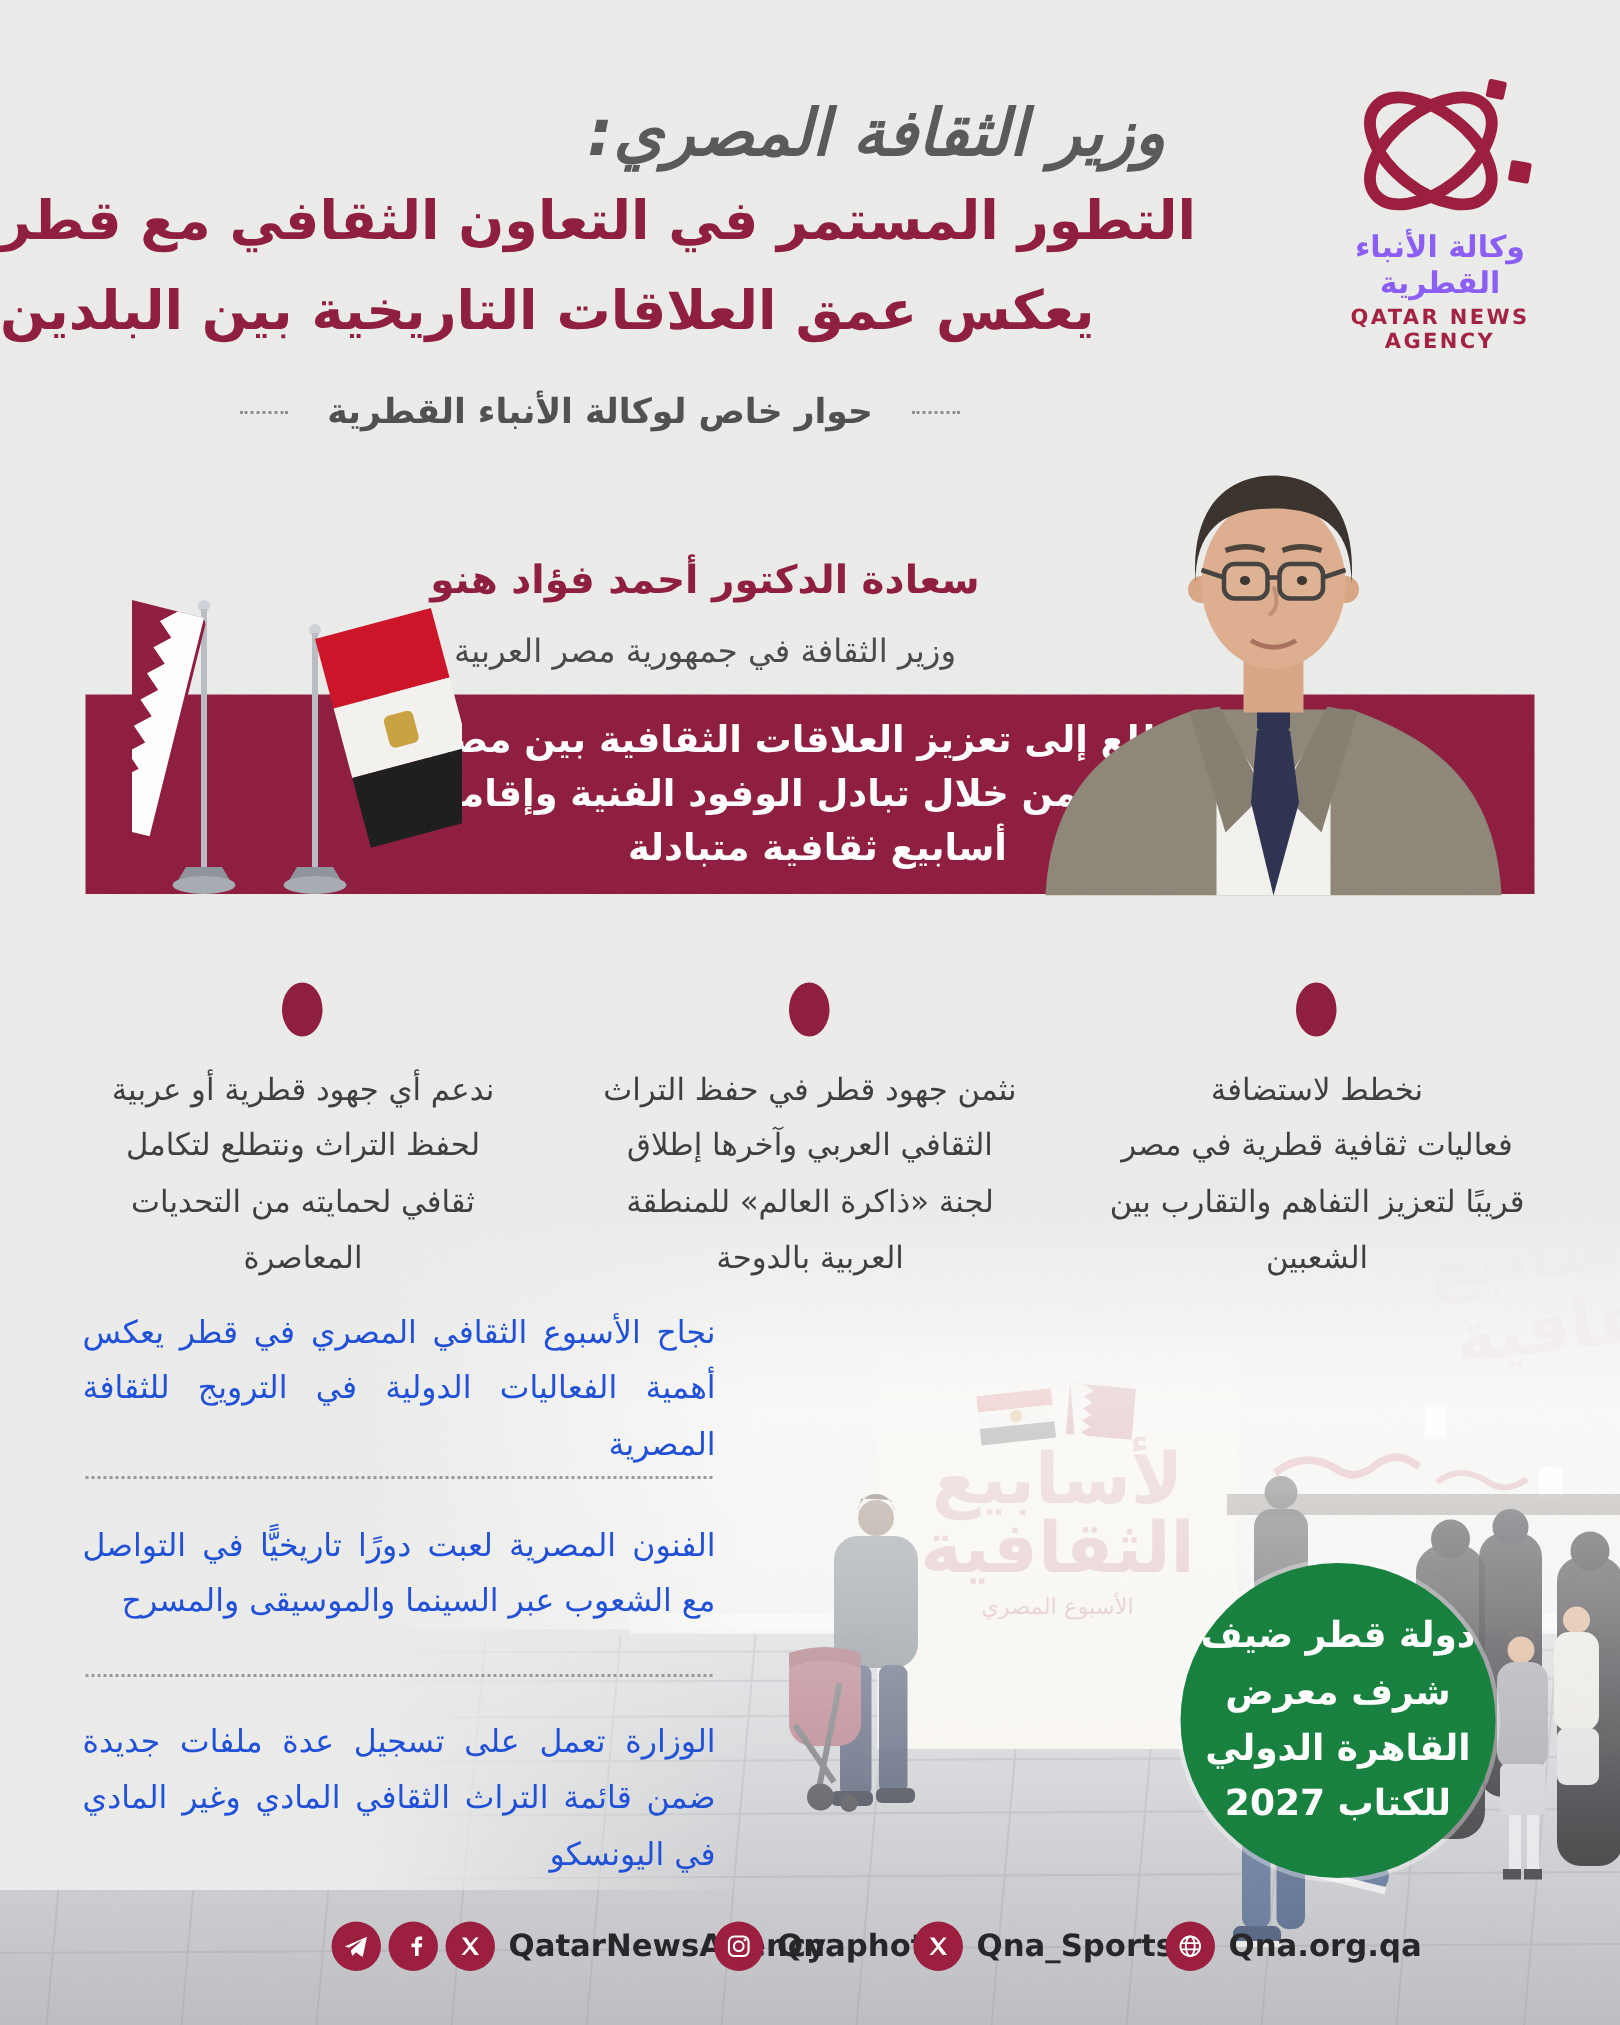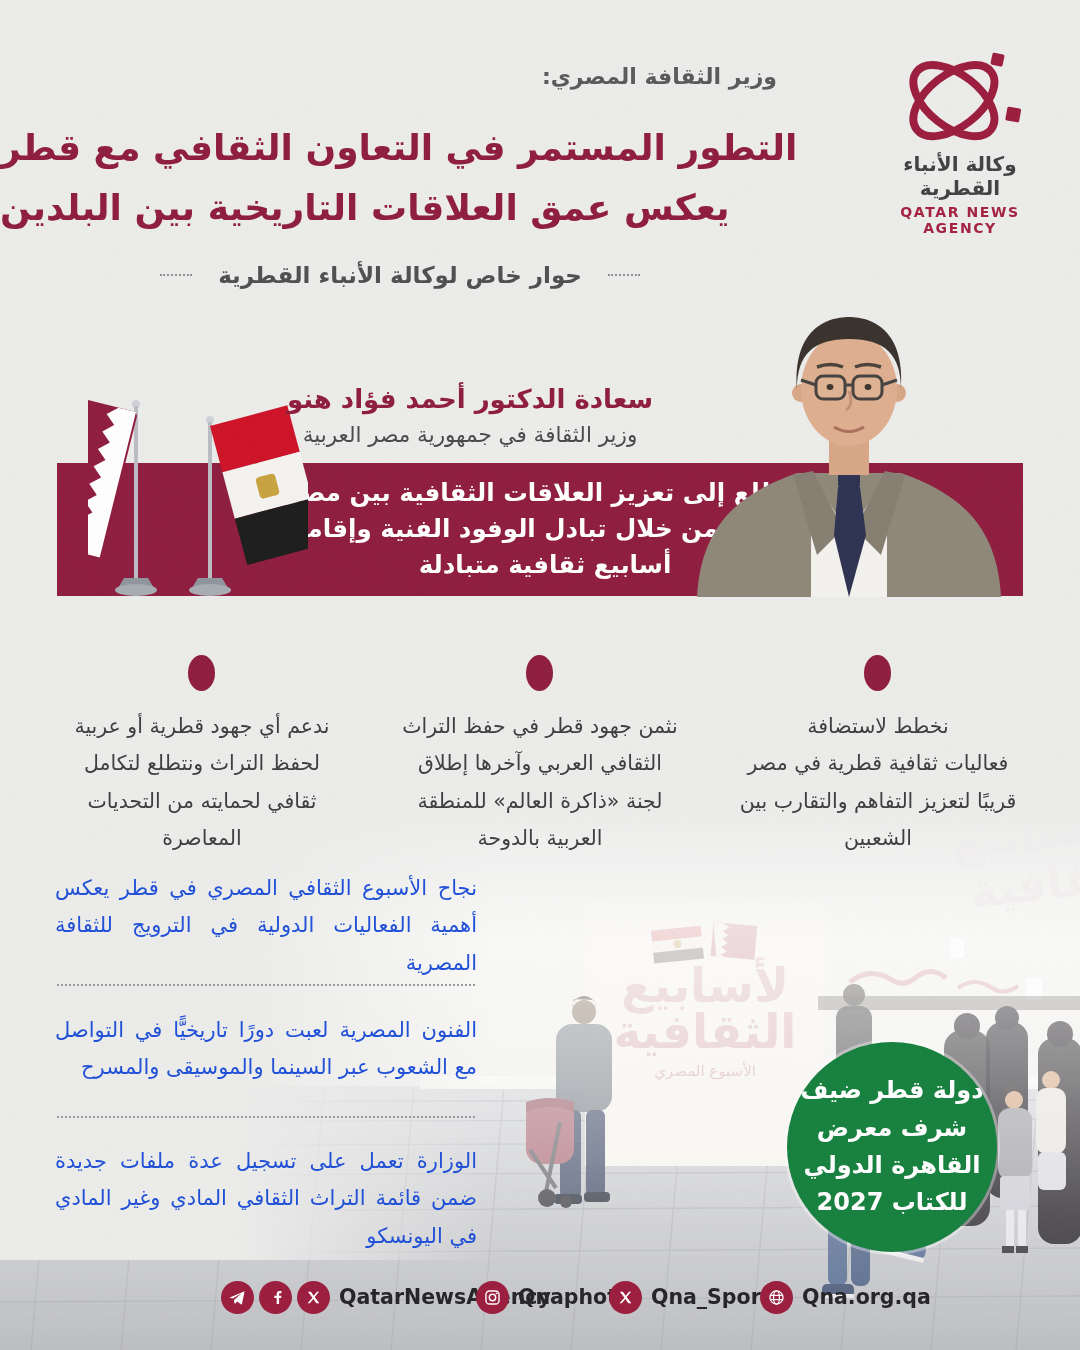--- a/index.html
+++ b/index.html
@@ -17,34 +17,34 @@
   .veil{pointer-events:none;z-index:2;}
   #veil-all{left:0;top:790px;width:1080px;height:560px;
     background:linear-gradient(180deg, rgba(255,255,255,.85) 0%, rgba(255,255,255,.55) 38%, rgba(255,255,255,.18) 75%, rgba(255,255,255,0) 100%);}
   #veil-left{left:0;top:790px;width:500px;height:470px;
     background:linear-gradient(90deg, #ECECEB 48%, rgba(236,236,235,0) 100%);}
   #veil-top{left:0;top:790px;width:1080px;height:150px;
     background:linear-gradient(180deg, #ECECEB 12%, rgba(236,236,235,0) 100%);}
 
   
   #logo-block{left:862px;top:50px;width:196px;text-align:center;z-index:5;}
-  #logo-ar{color:#404040;font-size:20px;font-weight:bold;margin-top:2px;}
+  #logo-ar{color:#8b5cf6;font-size:20px;font-weight:bold;margin-top:2px;}
   #logo-en{color:#A31F3F;font-size:14px;font-weight:bold;letter-spacing:1.6px;margin-top:4px;}
 
   #kicker{left:277px;top:64px;width:500px;text-align:right;
-    font-size:22px;font-weight:600;color:#58585B;z-index:5;}
+    font-size:43px;font-weight:600;color:#58585B;z-index:5;font-style:italic;}
   #headline{left:0px;top:118px;width:930px;text-align:left;
     font-size:36px;font-weight:bold;color:#8E1B3E;line-height:1.66;z-index:5;}
 
   #subhead-row{left:160px;top:262px;width:480px;display:flex;align-items:center;gap:26px;z-index:5;}
   .dotline{flex:1;border-top:2.5px dotted #8F8F90;height:0;}
   #subhead-label{font-size:23px;font-weight:bold;color:#4E4E50;white-space:nowrap;}
 
   
-  #minister-name{left:280px;top:384px;width:380px;text-align:center;
+  #minister-name{left:280px;top:372px;width:380px;text-align:center;
     font-size:26px;font-weight:bold;color:#8E1B3E;z-index:5;}
   #minister-title{left:280px;top:422px;width:380px;text-align:center;
     font-size:21.5px;color:#48484A;z-index:5;}
 
   
   #quote-banner{left:57px;top:463px;width:966px;height:133px;background:#8E1B3E;z-index:3;}
   #quote-text{left:240px;top:475px;width:610px;text-align:center;
     font-size:24.5px;font-weight:bold;color:#FFFFFF;line-height:1.47;z-index:4;}
 
   #flags{left:88px;top:392px;width:220px;height:215px;z-index:4;}
@@ -65,21 +65,21 @@
   #sep-0{top:984px;} #sep-1{top:1116px;}
 
   
   #badge{left:787px;top:1042px;width:210px;height:210px;border-radius:50%;
     background:#15803d;box-shadow:0 0 0 3px rgba(255,255,255,.35);
     display:flex;align-items:center;justify-content:center;text-align:center;
     color:#fff;font-size:24px;font-weight:bold;line-height:1.56;z-index:6;}
 
   
   .soc-group{top:1278px;display:flex;align-items:center;height:38px;z-index:6;gap:9px;}
-  #soc-0{left:221px;} #soc-1{left:476px;} #soc-2{left:609px;} #soc-3{left:760px;}
+  #soc-0{left:221px;} #soc-1{left:476px;} #soc-2{left:609px;} #soc-3{left:777px;}
   .soc-circles{display:flex;gap:5px;}
   .soc-circle{width:33px;height:33px;border-radius:50%;background:#9B1B3C;
     display:flex;align-items:center;justify-content:center;flex:0 0 auto;}
   .soc-label{font-size:20.5px;font-weight:600;color:#232325;white-space:nowrap;}
 
   #texture{left:0;top:0;width:1080px;height:1350px;z-index:9;pointer-events:none;opacity:.05;}
 </style>
 </head>
 <body>
 

